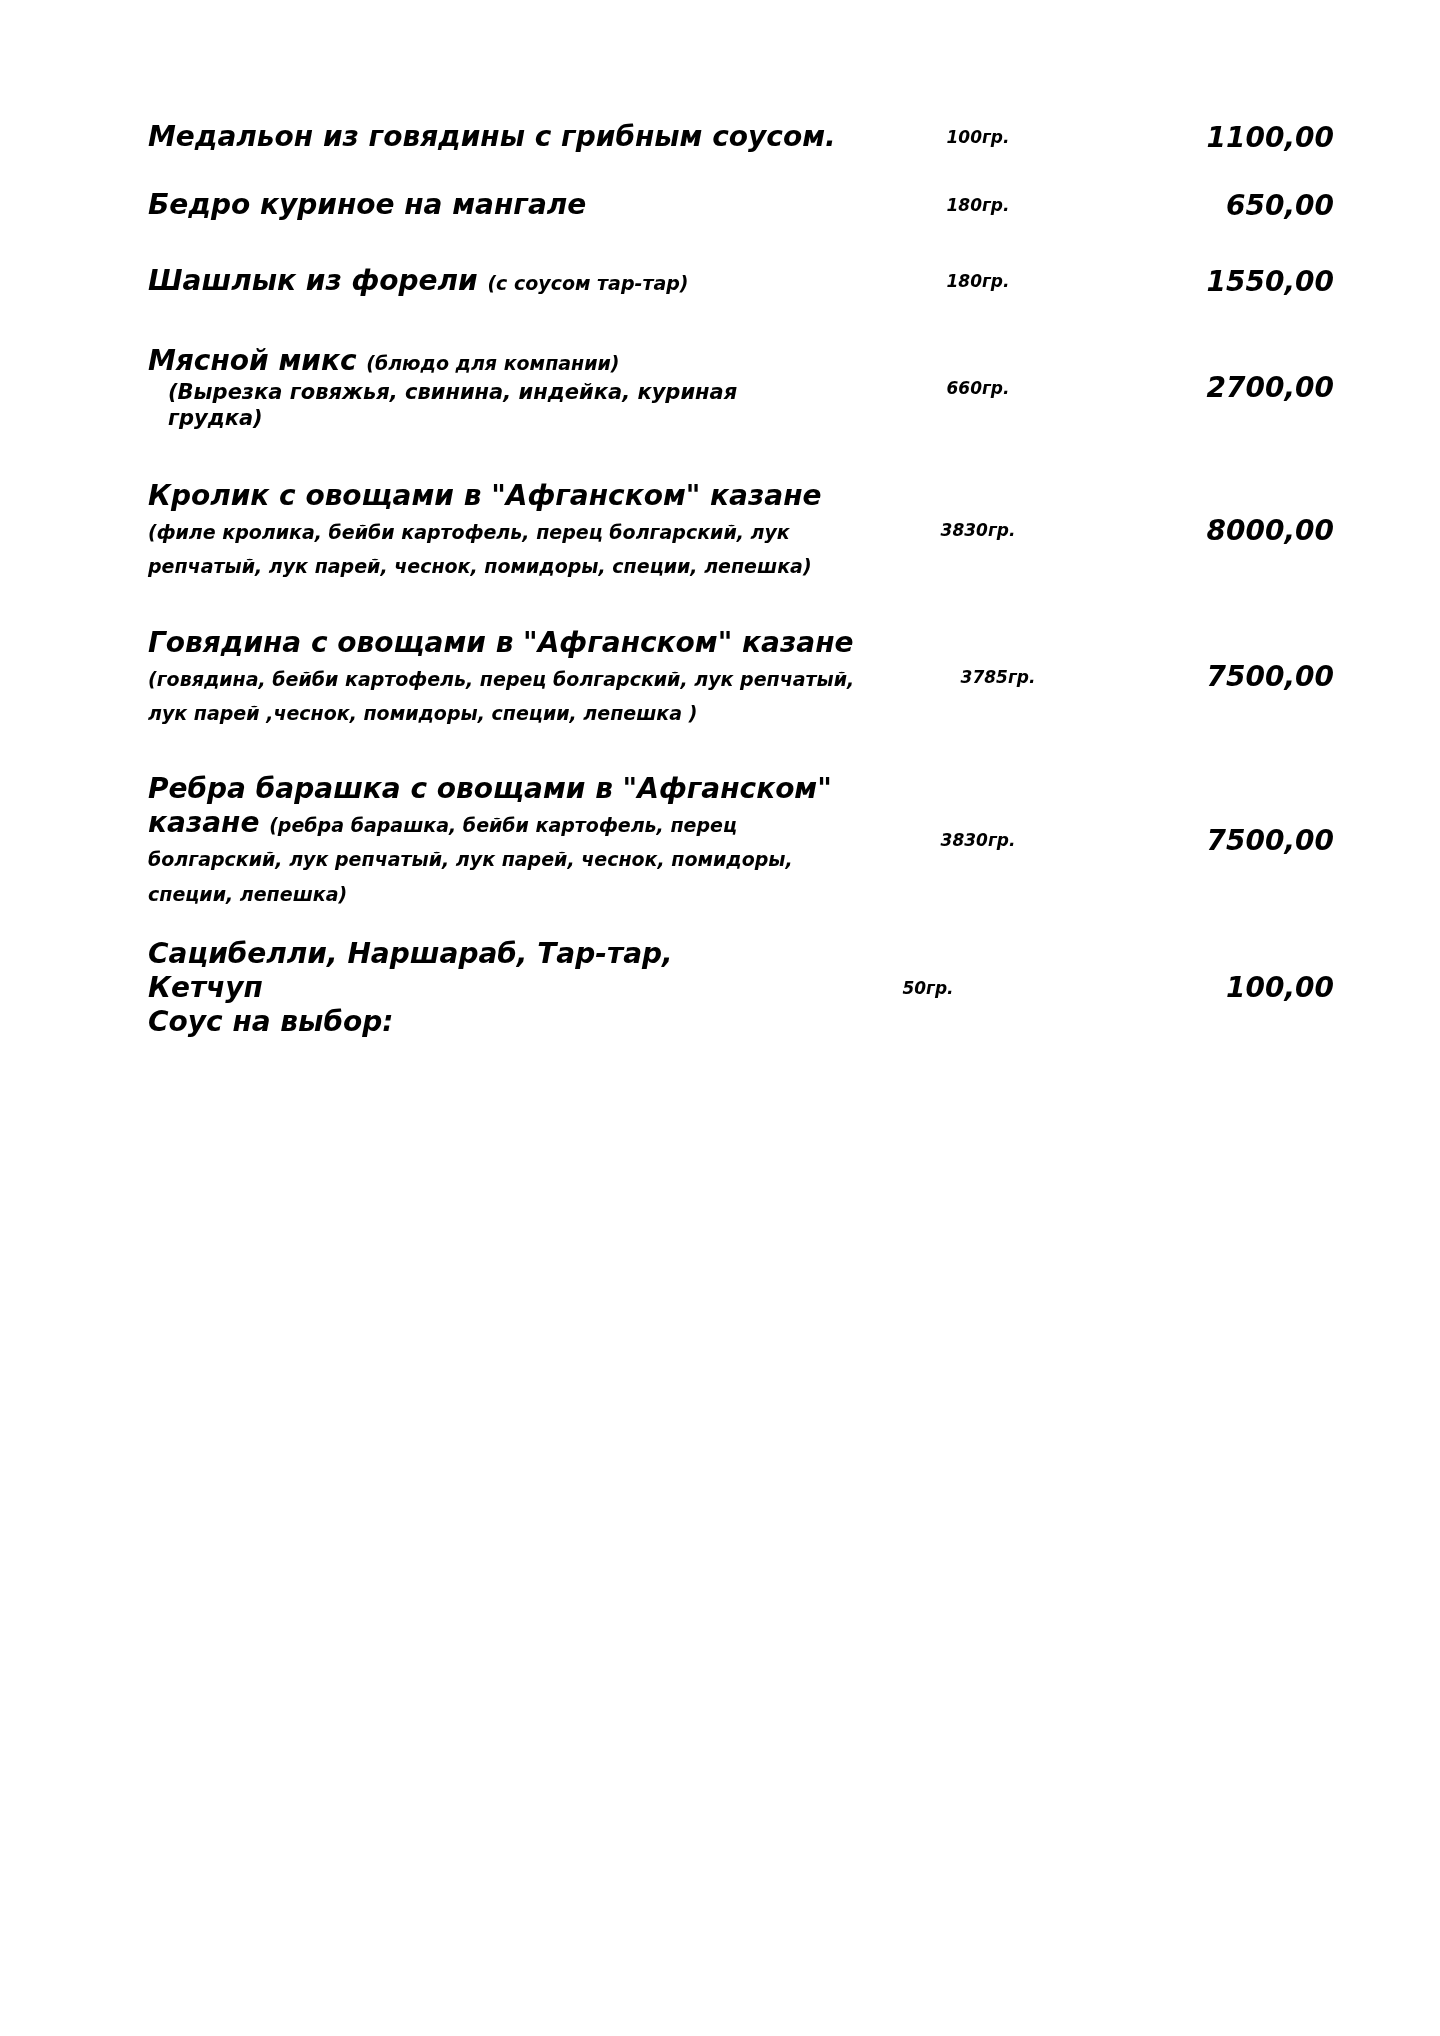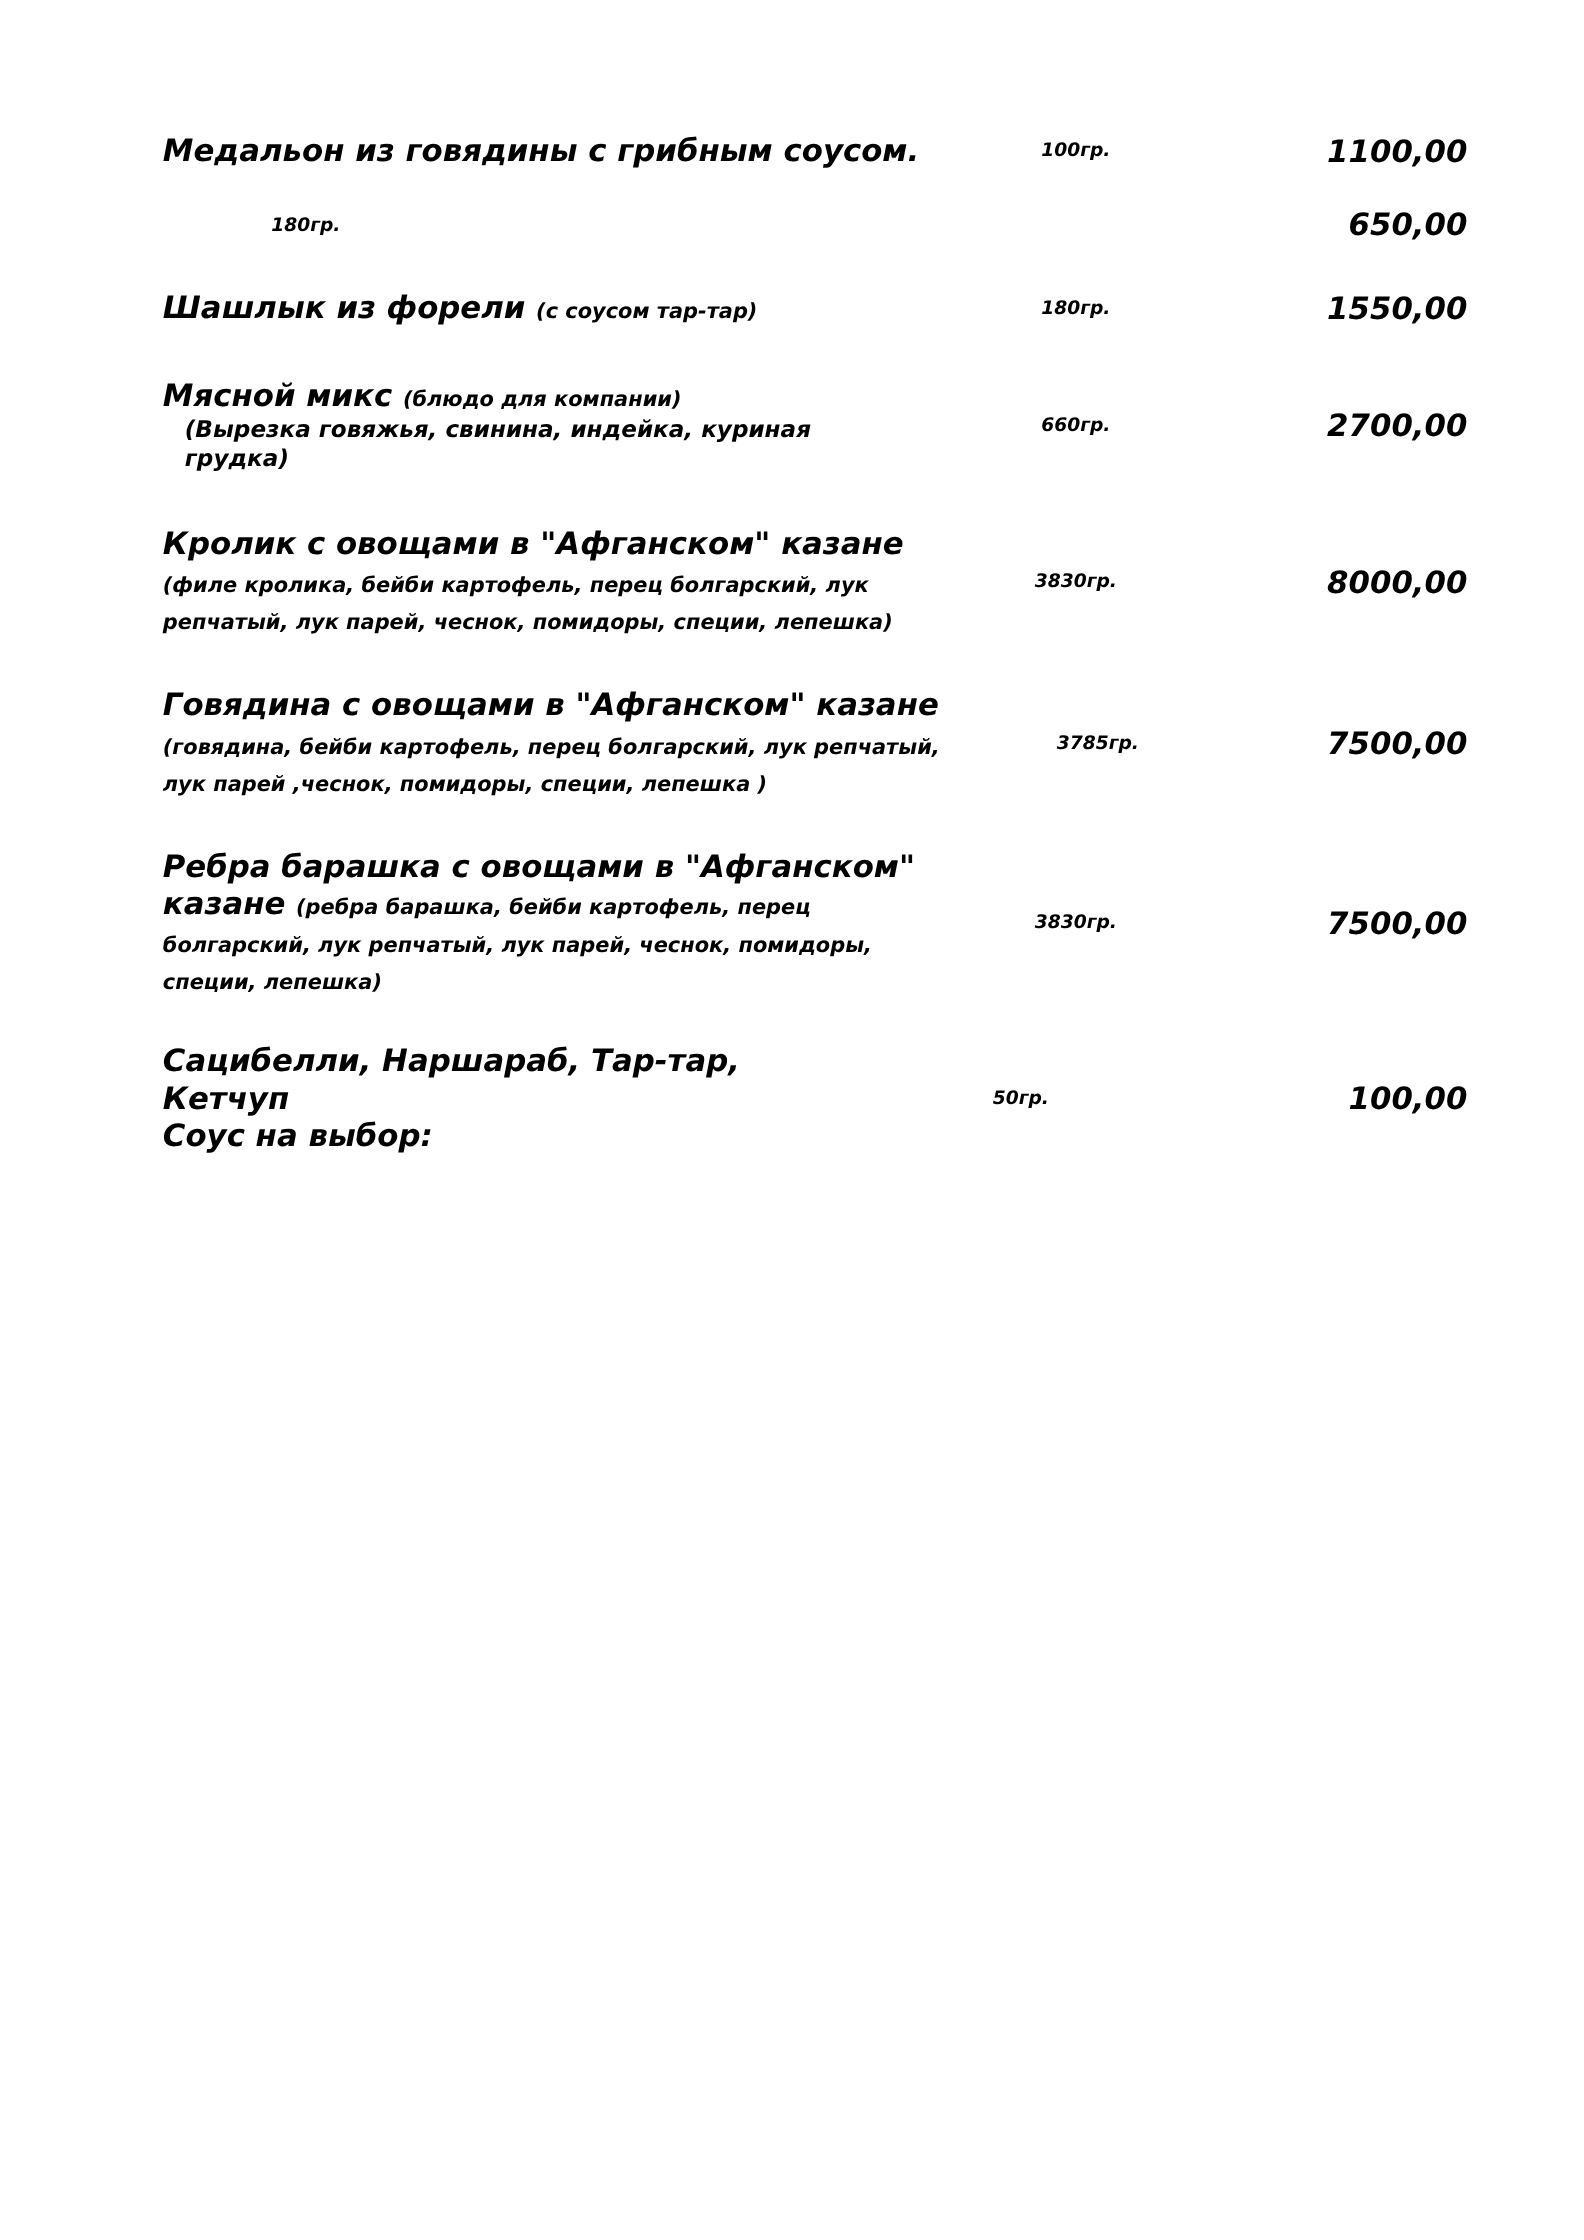--- a/index.html
+++ b/index.html
@@ -86,20 +86,23 @@
 
     <div class="menu-item" style="margin-bottom:34px;">
       <div class="item-text">
         <div class="name">Медальон из говядины с грибным соусом.</div>
       </div>
       <div class="item-weight">100гр.</div>
       <div class="item-price">1100,00</div>
     </div>
 
     <div class="menu-item" style="margin-bottom:42px;">
+      <div class="item-text">
+        <div class="name">Бедро куриное на мангале</div>
+      </div>
       <div class="item-weight">180гр.</div>
       <div class="item-price">650,00</div>
     </div>
 
     <div class="menu-item" style="margin-bottom:46px;justify-content:flex-end;">
       <div class="item-text">
         <div class="name"><span>Шашлык из форели</span> <span class="desc-inline">(с соусом тар-тар)</span></div>
       </div>
       <div class="item-weight">180гр.</div>
       <div class="item-price">1550,00</div>
@@ -123,21 +126,21 @@
     </div>
 
     <div class="menu-item" style="margin-bottom:44px;">
       <div class="item-text" style="flex:0 0 740px;width:740px;">
         <div class="name"><span>Говядина с овощами в "Афганском" казане</span> <span class="desc-inline">(говядина, бейби картофель, перец болгарский, лук репчатый, лук парей ,чеснок, помидоры, специи, лепешка )</span></div>
       </div>
       <div class="item-weight" style="flex:0 0 220px;width:220px;">3785гр.</div>
       <div class="item-price">7500,00</div>
     </div>
 
-    <div class="menu-item" style="margin-bottom:40px;">
+    <div class="menu-item" style="margin-bottom:28px;">
       <div class="item-text">
         <div class="name"><span>Ребра барашка с овощами в "Афганском" казане</span> <span class="desc-inline">(ребра барашка, бейби картофель, перец болгарский, лук репчатый, лук парей, чеснок, помидоры, специи, лепешка)</span></div>
       </div>
       <div class="item-weight">3830гр.</div>
       <div class="item-price">7500,00</div>
     </div>
 
     <div class="menu-item">
       <div class="item-text" style="flex:0 0 600px;width:600px;">
         <div class="name-block-2">Сацибелли, Наршараб, Тар-тар, Кетчуп</div>

